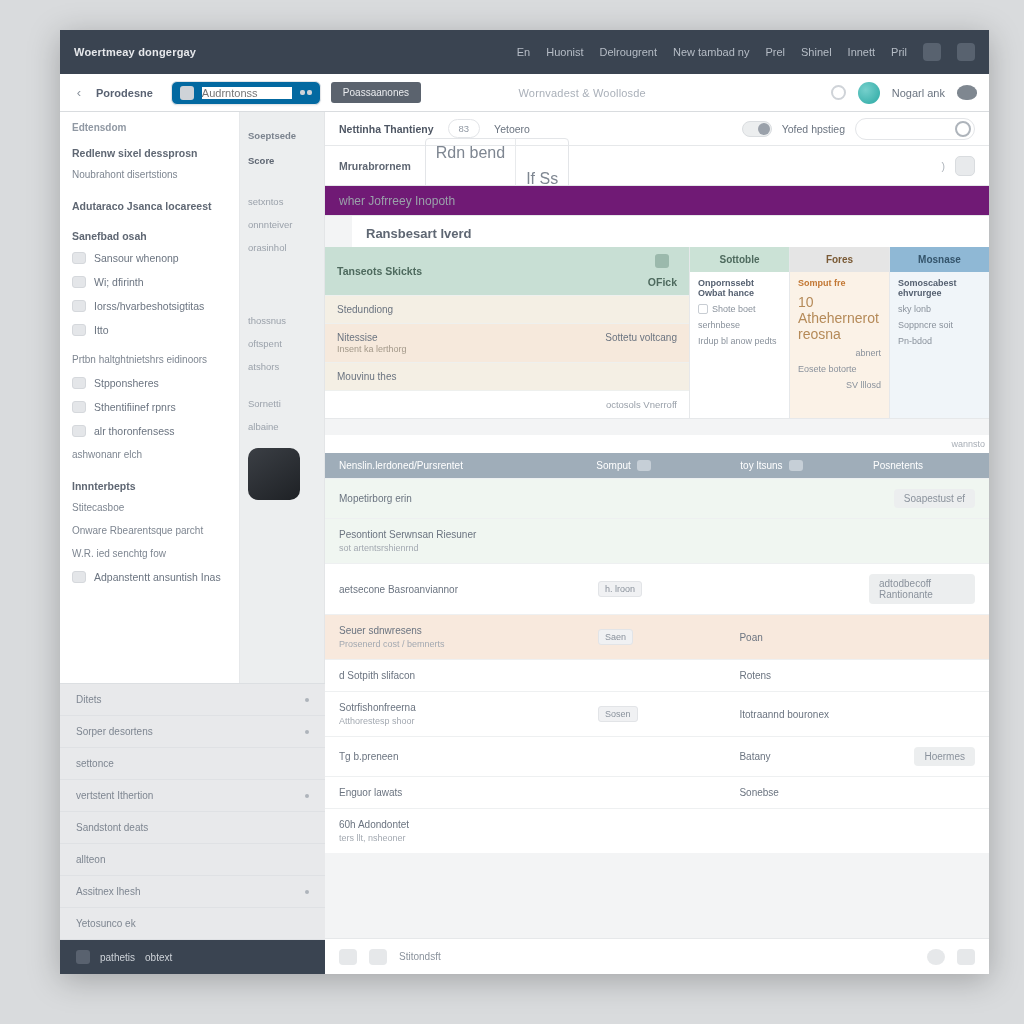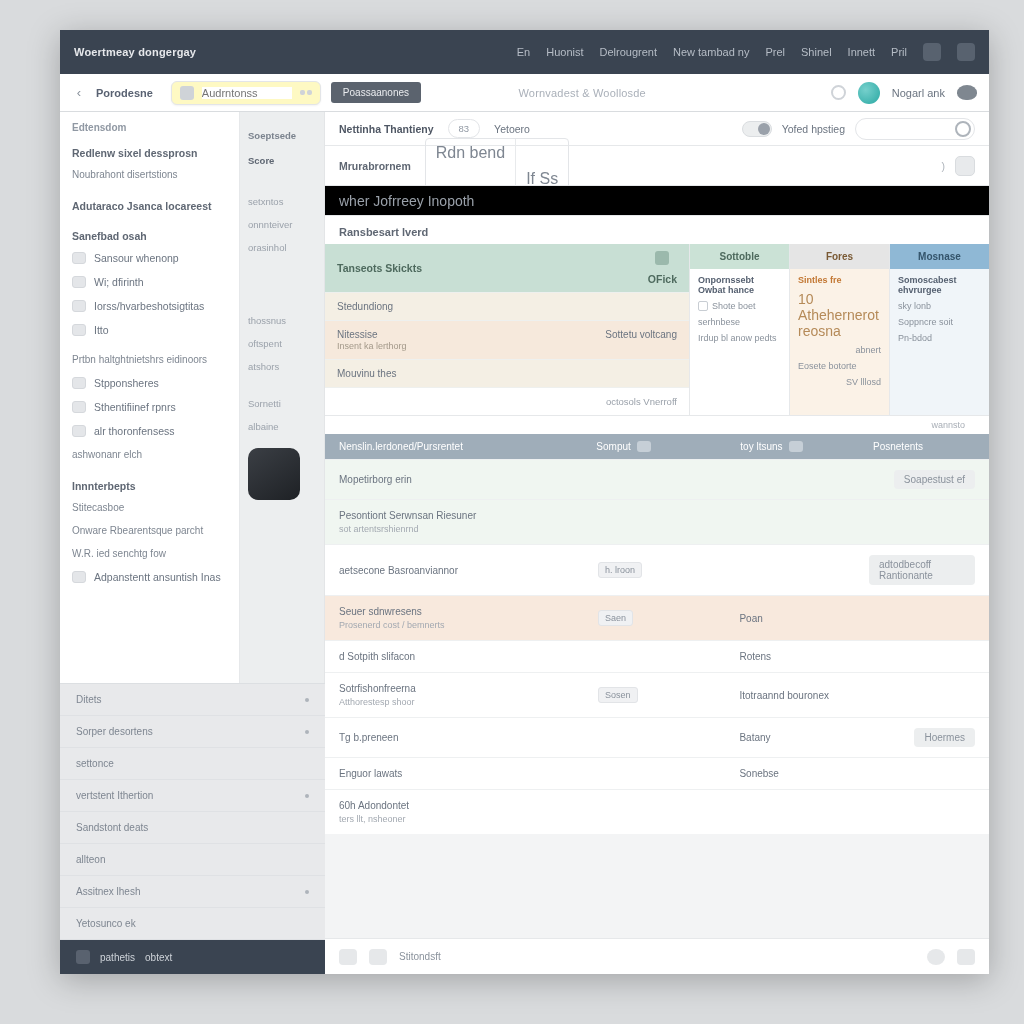--- a/index.html
+++ b/index.html
@@ -6,21 +6,21 @@
   body { background: #d9dbdd; width: 1024px; height: 1024px; overflow: hidden; }
   .app { position: absolute; left: 60px; top: 30px; right: 35px; bottom: 50px; background: #e5e6e8; box-shadow: 0 6px 30px rgba(0,0,0,.25); display: flex; flex-direction: column; }
   .topbar { height: 44px; background: #3a4451; color: #cfd4da; display: flex; align-items: center; padding: 0 14px; font-size: 11px; }
   .topbar .brand { font-weight: 600; letter-spacing: .2px; color: #e6e8eb; }
   .topbar .nav { margin-left: auto; display: flex; gap: 16px; align-items: center; }
   .topbar .nav span { color: #b6bdc6; cursor: pointer; }
   .topbar .icn { width: 18px; height: 18px; border-radius: 4px; background: #58626f; display: inline-block; }
   .subbar { height: 38px; background: #fff; border-bottom: 1px solid #d9dcdf; display: flex; align-items: center; padding: 0 12px; gap: 10px; font-size: 11px; color: #6b7480; }
   .subbar .back { width: 14px; height: 14px; display: inline-flex; align-items: center; justify-content: center; color: #8a929c; cursor: pointer; font-size: 13px; }
   .subbar .crumb { font-weight: 600; color: #596272; }
-  .subbar .searchpill { margin-left: 8px; display: flex; align-items: center; gap: 8px; background: #fef9c3; border: 1px solid #e3e5e8; border-radius: 6px; padding: 4px 8px; box-shadow: 0 1px 2px rgba(0,0,0,.05); }
+  .subbar .searchpill { margin-left: 8px; display: flex; align-items: center; gap: 8px; background: #0369a1; border: 1px solid #e3e5e8; border-radius: 6px; padding: 4px 8px; box-shadow: 0 1px 2px rgba(0,0,0,.05); }
   .subbar .searchpill .pic { width: 14px; height: 14px; border-radius: 3px; background: #cfd3d8; }
   .subbar .searchpill input { border: none; outline: none; font-size: 11px; width: 90px; color: #6b7480; }
   .subbar .dots { display: inline-flex; gap: 2px; }
   .subbar .dots i { width: 5px; height: 5px; background: #cfd3d8; border-radius: 2px; display: inline-block; }
   .subbar .primarybtn { background: #5b636e; color: #eaecef; padding: 5px 12px; border-radius: 3px; font-size: 10px; cursor: pointer; }
   .subbar .centertitle { margin-left: auto; margin-right: auto; color: #aab0b9; letter-spacing: .2px; font-size: 11px; }
   .subbar .search-right { margin-left: auto; display: flex; align-items: center; gap: 12px; }
   .subbar .bell { width: 15px; height: 15px; border-radius: 50%; border: 2px solid #cfd3d8; }
   .subbar .avatar { width: 22px; height: 22px; border-radius: 50%; background: radial-gradient(circle at 35% 35%, #76d0cc, #2aa8a3); }
   .subbar .user { color: #6b7480; font-size: 11px; }
@@ -42,43 +42,43 @@
   .main-head .togg { width: 30px; height: 16px; border-radius: 10px; background: #eceeef; border: 1px solid #dadde0; position: relative; }
   .main-head .togg::after { content: ""; position: absolute; right: 1px; top: 1px; width: 12px; height: 12px; border-radius: 50%; background: #9aa1aa; }
   .main-head .searchbox { width: 120px; height: 22px; background: #fff; border: 1px solid #e3e5e8; border-radius: 12px; display:flex; align-items:center; justify-content:flex-end; padding-right:3px;}
   .main-head .searchbox .knob { width:16px;height:16px;border-radius:50%;border:2px solid #aeb4bb; background:#fff;}
   .filterbar { height: 40px; background: #fff; border-bottom: 1px solid #e6e8ea; display: flex; align-items: center; padding: 0 14px; gap: 14px; font-size: 10.5px; color: #6b7480; }
   .filterbar .tabs { display: flex; border: 1px solid #e3e5e8; border-radius: 4px; overflow: hidden; }
   .filterbar .tabs span { padding: 5px 10px; font-size: 16px; color: #7e8691; border-right: 1px solid #e8eaec; cursor: pointer; }
   .filterbar .tabs span:last-child { border-right: none; margin-top: 26px; }
   .filterbar .endicons { margin-left: auto; display:flex; gap:10px; align-items:center;}
   .filterbar .sq { width:20px;height:20px;border-radius:5px;background:#e8eaec;border:1px solid #d9dcdf;}
-  .sectionlead { height: 30px; background: #000000; border-bottom: 1px solid #e6e8ea; padding: 0 14px; display: flex; align-items: center; font-size: 14px; color: #9aa1aa; }
-  .sectiontitle { padding: 10px 14px 6px; font-size: 11px; color: #5f6773; font-weight: 600; background: #fff; }
+  .sectionlead { height: 30px; background: #701a75; border-bottom: 1px solid #e6e8ea; padding: 0 14px; display: flex; align-items: center; font-size: 12px; color: #9aa1aa; }
+  .sectiontitle { padding: 10px 14px 6px; font-size: 13px; color: #5f6773; font-weight: 600; background: #fff; margin-left: 27px; }
   .cards { display: flex; background: #fff; border-bottom: 1px solid #e6e8ea; }
   .cards .bigcol { flex: 1.6; }
   .cards .bigcol .chead { display:flex;align-items:center;justify-content:space-between; background:#c8dfd4; padding:7px 12px; font-size:10.5px; color:#4e6a5e; font-weight:600;}
   .cards .bigcol .chead .badges{display:flex;gap:8px;align-items:center;flex-direction:column;}
   .cards .bigcol .chead .badges .sqi{width:14px;height:14px;border-radius:3px;background:#9bb9ac;}
   .cards .bigcol .crow{display:flex;justify-content:space-between;padding:8px 12px;font-size:10px;color:#6b7480;border-top:1px solid #eef0ee;}
   .cards .bigcol .crow.soft{background:#f4efe4;}
   .cards .bigcol .crow.peach{background:#f6e9dc;}
   .cards .bigcol .crow.sub{color:#9aa1aa;font-size:9.5px;}
   .cards .card { width: 100px; border-left: 1px solid #e6e8ea; display:flex; flex-direction:column;}
   .cards .card .ch { padding:7px 8px; font-size:10px; font-weight:600; text-align:center;}
   .cards .card.green .ch{background:#cbe2d6;color:#4e6a5e;}
   .cards .card.orange .ch{background:#e5e5e5;color:#7a5a35;}
   .cards .card.blue .ch{background:#8fb8d5;color:#34546b;}
   .cards .card .cb{flex:1;padding:6px 8px;font-size:9px;color:#6b7480;display:flex;flex-direction:column;gap:6px;}
   .cards .card.orange .cb{background:#fbf2e7;}
   .cards .card.blue .cb{background:#f0f5f9;}
   .cards .card .cb .t{font-weight:600;color:#556070;}
   .cards .card .cb .line{display:flex;gap:4px;align-items:center;color:#8a929c;}
   .cards .card .cb .ic{width:10px;height:10px;border:1px solid #c8cdd3;border-radius:2px;}
-  .smallnote{display:flex;justify-content:flex-end;padding:4px 24px;font-size:9px;color:#a8aeb6;background:#fff;}
+  .smallnote{display:flex;justify-content:flex-end;padding:4px 4px;font-size:9px;color:#a8aeb6;background:#fff;margin-top:16px;}
   .table { background:#fff; }
   .table .th { display:flex; background:#9fadb9; color:#fff; font-size:10px; padding:7px 14px; align-items:center; gap:8px;}
   .table .th .c1{flex:2.2;} .table .th .c2{flex:1.2;display:flex;gap:6px;align-items:center;} .table .th .c3{flex:1.1;display:flex;gap:6px;align-items:center;} .table .th .c4{flex:.9;}
   .table .th .chip{width:14px;height:11px;border-radius:3px;background:#c6cfd7;}
   .table .tr { display:flex; padding:10px 14px; border-top:1px solid #eef0f1; font-size:10px; color:#6b7480; align-items:center;}
   .table .tr.mint{background:#f0f6f1;}
   .table .tr.peach{background:#f8e9dd;}
   .table .tr .c1{flex:2.2;display:flex;flex-direction:column;gap:3px;}
   .table .tr .c1 .sub{font-size:9px;color:#a3a9b1;}
   .table .tr .c2{flex:1.2;} .table .tr .c3{flex:1.1;} .table .tr .c4{flex:.9; display:flex; justify-content:flex-end;}
@@ -328,21 +328,21 @@
                 <span>serhnbese</span>
               </div>
             <div class="line">
                 <span>Irdup bl anow pedts</span>
               </div>
           </div>
         </div>
         <div class="card orange">
           <div class="ch">Fores</div>
           <div class="cb">
-            <div class="t" style="color:#c27733">Sintles fre</div>
+            <div class="t" style="color:#c27733">Somput fre</div>
             <div style="font-size:14px;color:#b58a58">10 Athehernerot reosna</div>
             <div class="line" style="justify-content:flex-end">
                 <span>abnert</span>
               </div>
             <div class="line">
                 <span>Eosete botorte</span>
               </div>
             <div class="line" style="justify-content:flex-end">
                 <span>SV lllosd</span>
               </div>

